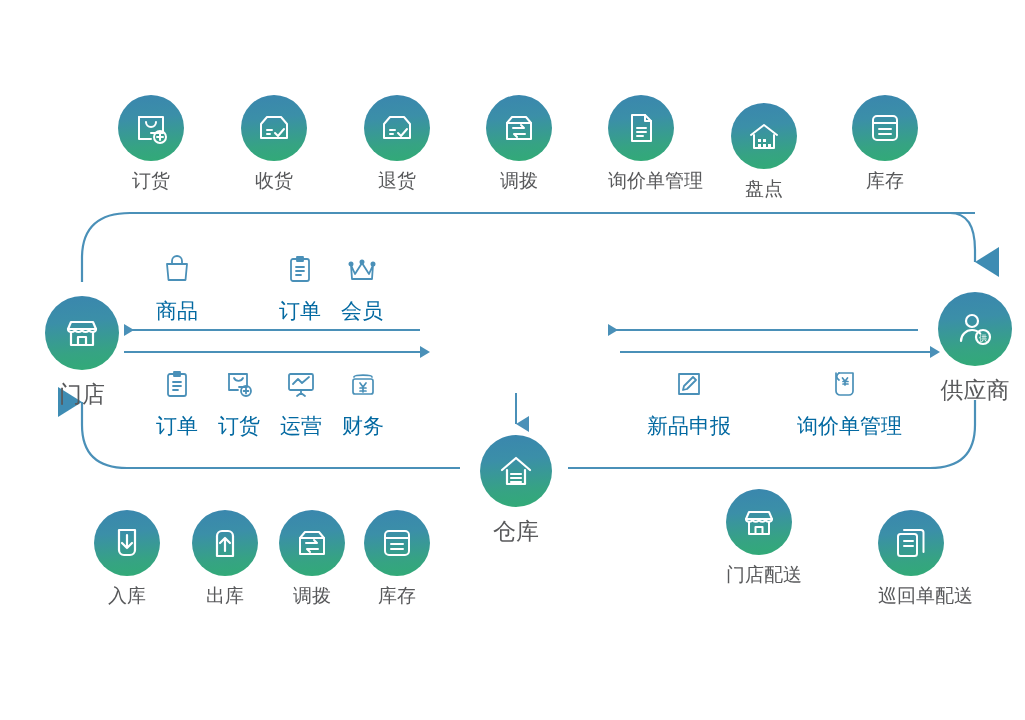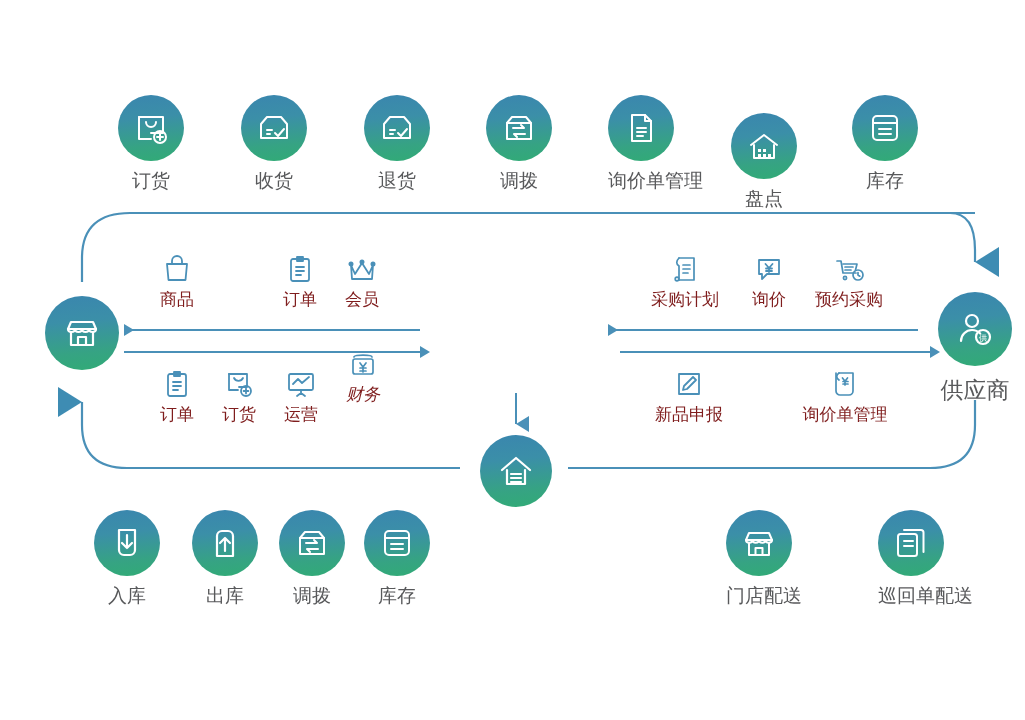--- a/index.html
+++ b/index.html
@@ -34,21 +34,21 @@
   .c-hub   { width: 72px;  height: 72px; }
   .c-hubL  { width: 74px;  height: 74px; }
 
   .lbl-top { font-size: 19px; }
   .lbl-hub { font-size: 23px; margin-top: 11px; }
 
   
   .mini { position: absolute; text-align: center; width: 66px; }
   .mini .mini-icon { height: 30px; display: flex; align-items: flex-end; justify-content: center; }
   .mini .mini-label {
-    color: #7f1d1d; font-size: 17px; margin-top: 5px; white-space: nowrap;
+    color: #0369a1; font-size: 21px; margin-top: 14px; white-space: nowrap;
   }
   .mini-wide { width: 96px; }
 
   
   #lines { position: absolute; left: 0; top: 0; width: 1025px; height: 720px; pointer-events: none; }
 </style>
 </head>
 <body>
 
 <div id="stage">
@@ -138,21 +138,21 @@
     <div class="circle c-top">
       <svg width="36" height="36" viewBox="0 0 36 36" fill="none" stroke="#fff" stroke-width="2" stroke-linecap="round" stroke-linejoin="round">
         <path d="M9 5h13l6 6v20H9z"></path>
           <path d="M22 5v6h6"></path>
         <path d="M14 18h9M14 22h9M14 26h6"></path>
       </svg>
     </div>
     <div class="node-label lbl-top">询价单管理</div>
   </div>
 
-  <div class="node" style="left:731px; top:113px; width:66px;">
+  <div class="node" style="left:731px; top:103px; width:66px;">
     <div class="circle c-top">
       <svg width="36" height="36" viewBox="0 0 36 36" fill="none" stroke="#fff" stroke-width="2" stroke-linecap="round" stroke-linejoin="round">
         <path d="M5 17 L18 7 L31 17"></path>
           <path d="M8 17v13h20V17"></path>
         <g fill="#fff" stroke="none">
           <rect x="12" y="21" width="3" height="3"></rect>
             <rect x="17" y="21" width="3" height="3"></rect>
           <rect x="12" y="26" width="3" height="3"></rect>
             <rect x="17" y="26" width="3" height="3"></rect>
           <rect x="22" y="26" width="3" height="3"></rect>
@@ -175,31 +175,33 @@
 
   <div class="node" style="left:12px; top:296px; width:140px;">
     <div class="circle c-hubL">
       <svg width="40" height="40" viewBox="0 0 40 40" fill="none" stroke="#fff" stroke-width="2.2" stroke-linecap="round" stroke-linejoin="round">
         <path d="M6 16 L9 9 H31 L34 16 Z"></path>
         <path d="M6 16c0 2 1.6 3 3.5 3S13 18 13 16c0 2 1.6 3 3.5 3S20 18 20 16c0 2 1.6 3 3.5 3S27 18 27 16c0 2 1.6 3 3.5 3S34 18 34 16"></path>
         <path d="M9 19v13h22V19"></path>
           <path d="M16 32v-8h8v8"></path>
       </svg>
     </div>
+    <div class="node-label lbl-hub">门店</div>
   </div>
 
 
   <div class="node" style="left:446px; top:435px; width:140px;">
     <div class="circle c-hub">
       <svg width="40" height="40" viewBox="0 0 40 40" fill="none" stroke="#fff" stroke-width="2.2" stroke-linecap="round" stroke-linejoin="round">
         <path d="M6 19 L20 7 L34 19"></path>
           <path d="M11 19v14h18V19"></path>
         <path d="M15 23h10M15 27h10M15 31h10"></path>
       </svg>
     </div>
+    <div class="node-label lbl-hub">仓库</div>
   </div>
 
   <div class="node" style="left:905px; top:292px; width:140px;">
     <div class="circle c-hubL">
       <svg width="42" height="42" viewBox="0 0 42 42" fill="none" stroke="#fff" stroke-width="2.2" stroke-linecap="round" stroke-linejoin="round">
         <circle cx="18" cy="13" r="6"></circle>
         <path d="M7 33c0-6.2 5-11 11-11 3.2 0 6.1 1.3 8.2 3.5"></path>
         <circle cx="29" cy="29" r="7"></circle>
         <text x="29" y="32.5" font-size="8.5" fill="#fff" stroke="none" text-anchor="middle" font-family="DejaVu Sans, sans-serif">供</text>
       </svg>
@@ -269,66 +271,33 @@
     <div class="mini-icon">
       <svg width="30" height="28" viewBox="0 0 30 28" fill="none" stroke="#4a90b8" stroke-width="1.8" stroke-linecap="round" stroke-linejoin="round">
         <rect x="3" y="4" width="24" height="16" rx="1.5"></rect>
         <path d="M7 14 L12 9 L16 13 L23 7"></path>
         <path d="M15 20v3M11 26l4-3 4 3"></path>
       </svg>
     </div>
     <div class="mini-label">运营</div>
   </div>
 
-  <div class="mini" style="left:330px; top:348px;font-style:italic;">
+  <div class="mini" style="left:330px; top:368px;">
     <div class="mini-icon">
       <svg width="28" height="28" viewBox="0 0 28 28" fill="none" stroke="#4a90b8" stroke-width="1.7" stroke-linecap="round" stroke-linejoin="round">
         <path d="M5 7 C5 4.5 23 4.5 23 7"></path>
         <rect x="4" y="9" width="20" height="15" rx="2"></rect>
         <path d="M11 13l3 4 3-4M11 18h6M11 21h6M14 17v5"></path>
       </svg>
     </div>
     <div class="mini-label">财务</div>
   </div>
 
-  <div class="mini mini-wide" style="left:637px; top:253px;">
-    <div class="mini-icon">
-      <svg width="28" height="28" viewBox="0 0 28 28" fill="none" stroke="#4a90b8" stroke-width="1.7" stroke-linecap="round" stroke-linejoin="round">
-        <path d="M8 3h15v22H8"></path>
-          <path d="M8 3 C5 6 5 9 8 11 L8 25"></path>
-        <circle cx="6" cy="24" r="1.8"></circle>
-        <path d="M12 10h7M12 14h7M12 18h5"></path>
-      </svg>
-    </div>
-    <div class="mini-label">采购计划</div>
-  </div>
-
-  <div class="mini" style="left:736px; top:253px;">
-    <div class="mini-icon">
-      <svg width="28" height="28" viewBox="0 0 28 28" fill="none" stroke="#4a90b8" stroke-width="1.8" stroke-linecap="round" stroke-linejoin="round">
-        <path d="M4 5h20v14H12l-5 5v-5H4z"></path>
-        <path d="M10.5 9l3.5 4 3.5-4M11 13.5h6M11 16h6M14 13v4"></path>
-      </svg>
-    </div>
-    <div class="mini-label">询价</div>
-  </div>
-
-  <div class="mini mini-wide" style="left:801px; top:253px;">
-    <div class="mini-icon">
-      <svg width="30" height="28" viewBox="0 0 30 28" fill="none" stroke="#4a90b8" stroke-width="1.7" stroke-linecap="round" stroke-linejoin="round">
-        <path d="M3 6h4l2 12h13"></path>
-          <path d="M9 9h14l-1.5 6"></path>
-        <path d="M11 12h8M11 15h6"></path>
-        <circle cx="24" cy="20" r="5"></circle>
-          <path d="M24 17.5V20l1.8 1.2"></path>
-        <circle cx="11" cy="23" r="1.6"></circle>
-      </svg>
-    </div>
-    <div class="mini-label">预约采购</div>
-  </div>
+
+
 
   <div class="mini mini-wide" style="left:641px; top:368px;">
     <div class="mini-icon">
       <svg width="28" height="28" viewBox="0 0 28 28" fill="none" stroke="#4a90b8" stroke-width="1.8" stroke-linecap="round" stroke-linejoin="round">
         <path d="M4 4h20v20H4z"></path>
         <path d="M18 7 L21 10 L12 19 L8 20 L9 16 Z"></path>
       </svg>
     </div>
     <div class="mini-label">新品申报</div>
   </div>
@@ -380,21 +349,21 @@
       <svg width="36" height="36" viewBox="0 0 36 36" fill="none" stroke="#fff" stroke-width="2" stroke-linecap="round" stroke-linejoin="round">
         <rect x="6" y="6" width="24" height="24" rx="4"></rect>
           <path d="M6 13h24"></path>
         <path d="M12 19h12M12 24h12"></path>
       </svg>
     </div>
     <div class="node-label lbl-top">库存</div>
   </div>
 
 
-  <div class="node" style="left:726px; top:510px; width:66px;">
+  <div class="node" style="left:726px; top:489px; width:66px;">
     <div class="circle c-bot">
       <svg width="36" height="36" viewBox="0 0 36 36" fill="none" stroke="#fff" stroke-width="2" stroke-linecap="round" stroke-linejoin="round">
         <path d="M5 15 L8 8 H28 L31 15 Z"></path>
         <path d="M5 15c0 1.8 1.4 2.8 3.2 2.8S11.5 16.8 11.5 15c0 1.8 1.4 2.8 3.2 2.8S18 16.8 18 15c0 1.8 1.4 2.8 3.2 2.8S24.5 16.8 24.5 15c0 1.8 1.4 2.8 3.2 2.8S31 16.8 31 15"></path>
         <path d="M8 18v12h20V18"></path>
           <path d="M14.5 30v-7h7v7"></path>
       </svg>
     </div>
     <div class="node-label lbl-top">门店配送</div>
   </div>

